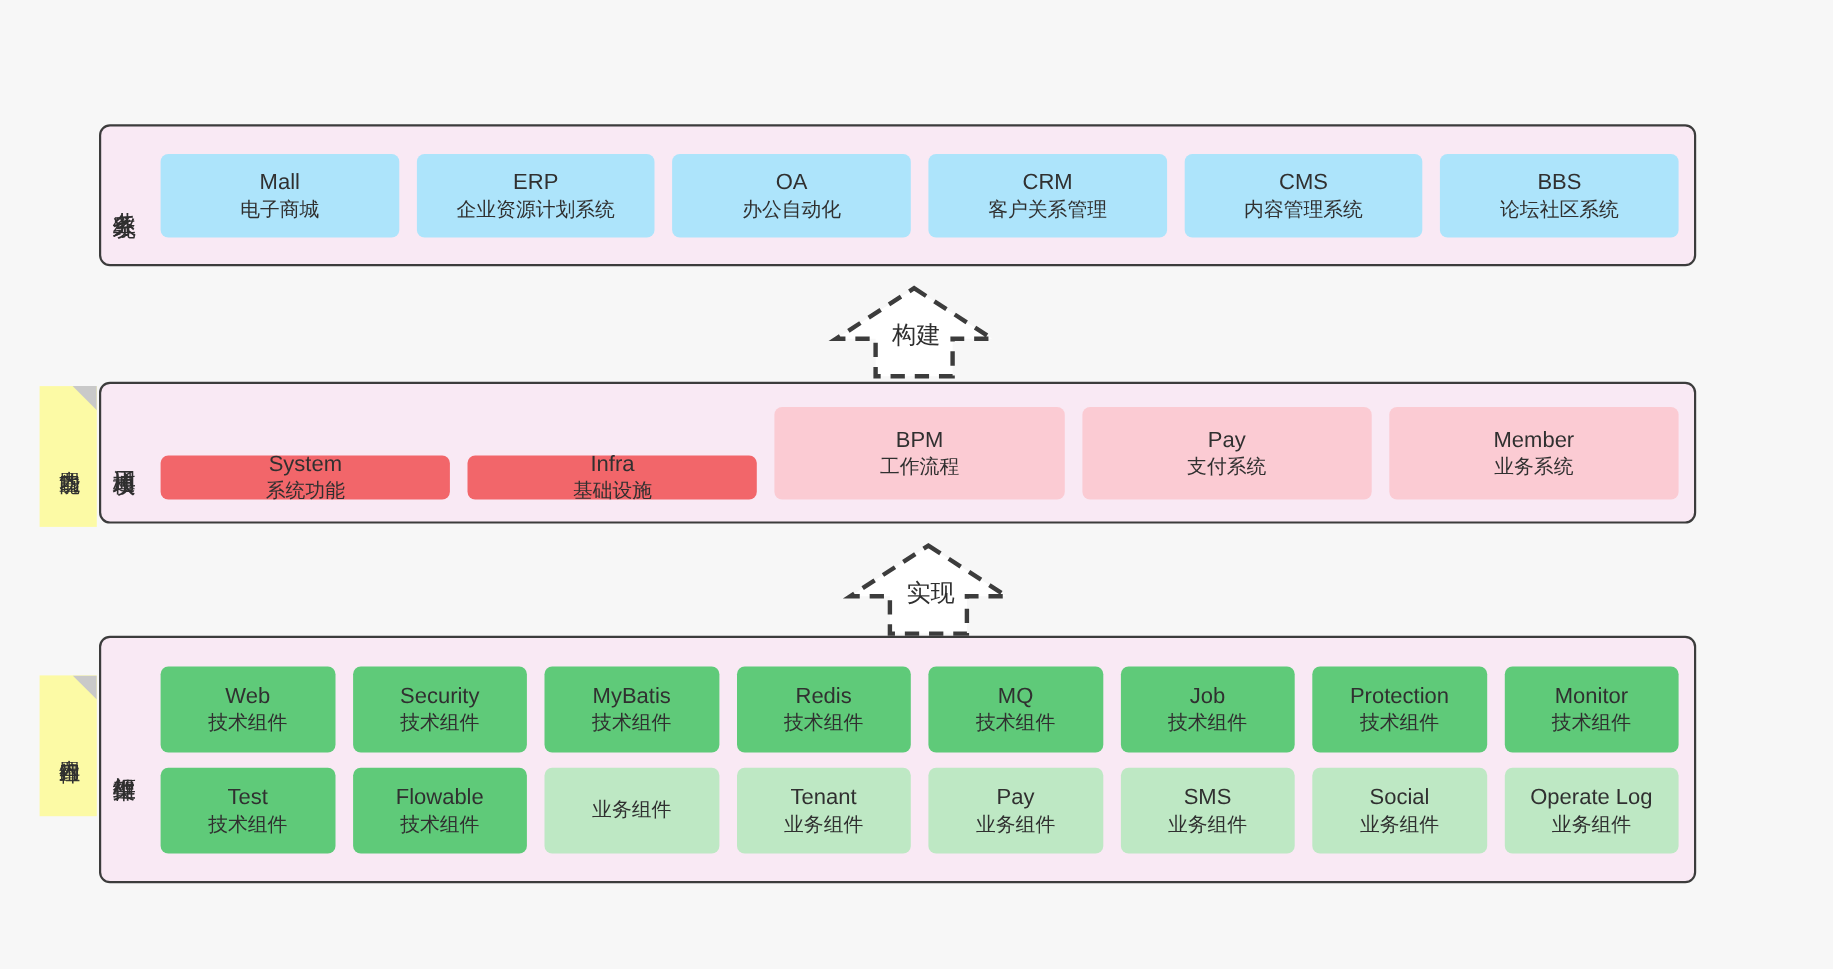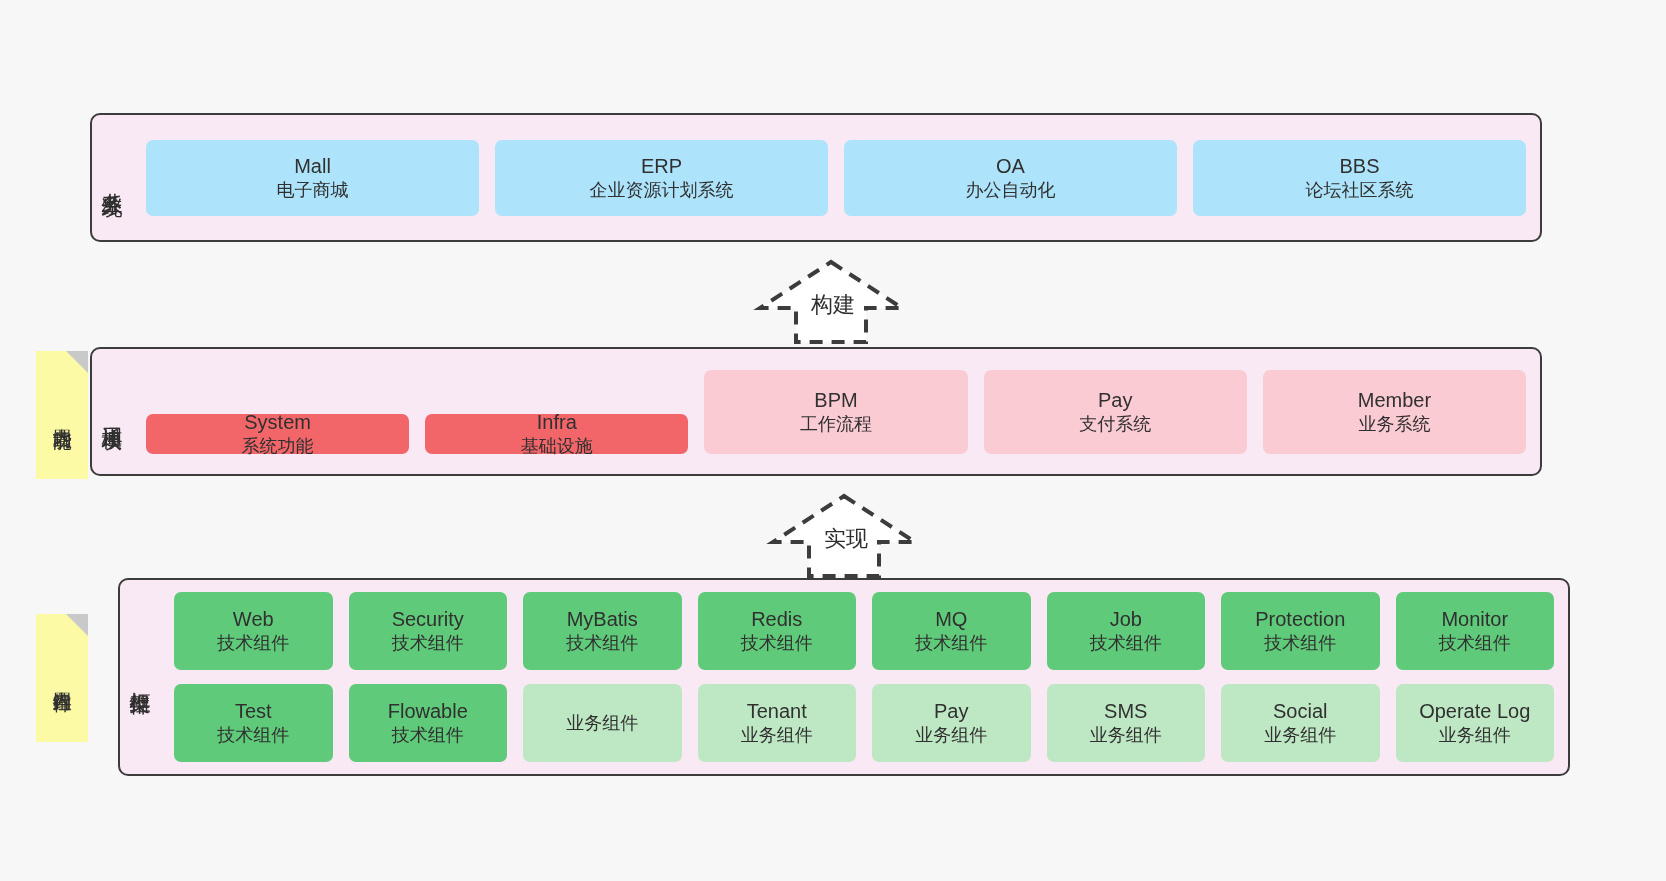--- a/index.html
+++ b/index.html
@@ -129,20 +129,28 @@
           </div>
           <div class="cell c-blue">
             <div class="t1">ERP</div>
             <div class="t2">企业资源计划系统</div>
           </div>
           <div class="cell c-blue">
             <div class="t1">OA</div>
             <div class="t2">办公自动化</div>
           </div>
           <div class="cell c-blue">
+            <div class="t1">CRM</div>
+            <div class="t2">客户关系管理</div>
+          </div>
+          <div class="cell c-blue">
+            <div class="t1">CMS</div>
+            <div class="t2">内容管理系统</div>
+          </div>
+          <div class="cell c-blue">
             <div class="t1">BBS</div>
             <div class="t2">论坛社区系统</div>
           </div>
         </div>
     </div>
   </div>
 
   <svg class="arrow-svg" style="left:756px; top:258px; width:150px; height:88px;" viewBox="0 0 150 88">
     <path d="M 75 4 L 146 50 L 110 50 L 110 84 L 40 84 L 40 50 L 4 50 Z" fill="#ffffff" stroke="#3c3c3c" stroke-width="4" stroke-dasharray="13 9" stroke-linejoin="miter"></path>
   </svg>
@@ -184,21 +192,21 @@
   <svg class="arrow-svg" style="left:769px; top:492px; width:150px; height:88px;" viewBox="0 0 150 88">
     <path d="M 75 4 L 146 50 L 110 50 L 110 84 L 40 84 L 40 50 L 4 50 Z" fill="#ffffff" stroke="#3c3c3c" stroke-width="4" stroke-dasharray="13 9" stroke-linejoin="miter"></path>
   </svg>
   <div class="arrow-label" style="left:824px; top:524px;">实现</div>
 
   <div class="sticky" style="left:36px; top:614px; height:128px;">
     <span class="fold"></span>
     <span class="note-text">内置组件</span>
   </div>
 
-  <div class="layer" id="layer-framework" style="left:90px; top:578px; width:1452px; height:198px;margin-left:28px;">
+  <div class="layer" id="layer-framework" style="left:90px; top:578px; width:1452px; height:225px;">
     <div class="layer-title">框架组件</div>
     <div class="layer-body">
       <div class="row h-frame" id="row-frame-1">
           <div class="cell c-green-strong">
             <div class="t1">Web</div>
             <div class="t2">技术组件</div>
           </div>
           <div class="cell c-green-strong">
             <div class="t1">Security</div>
             <div class="t2">技术组件</div>

